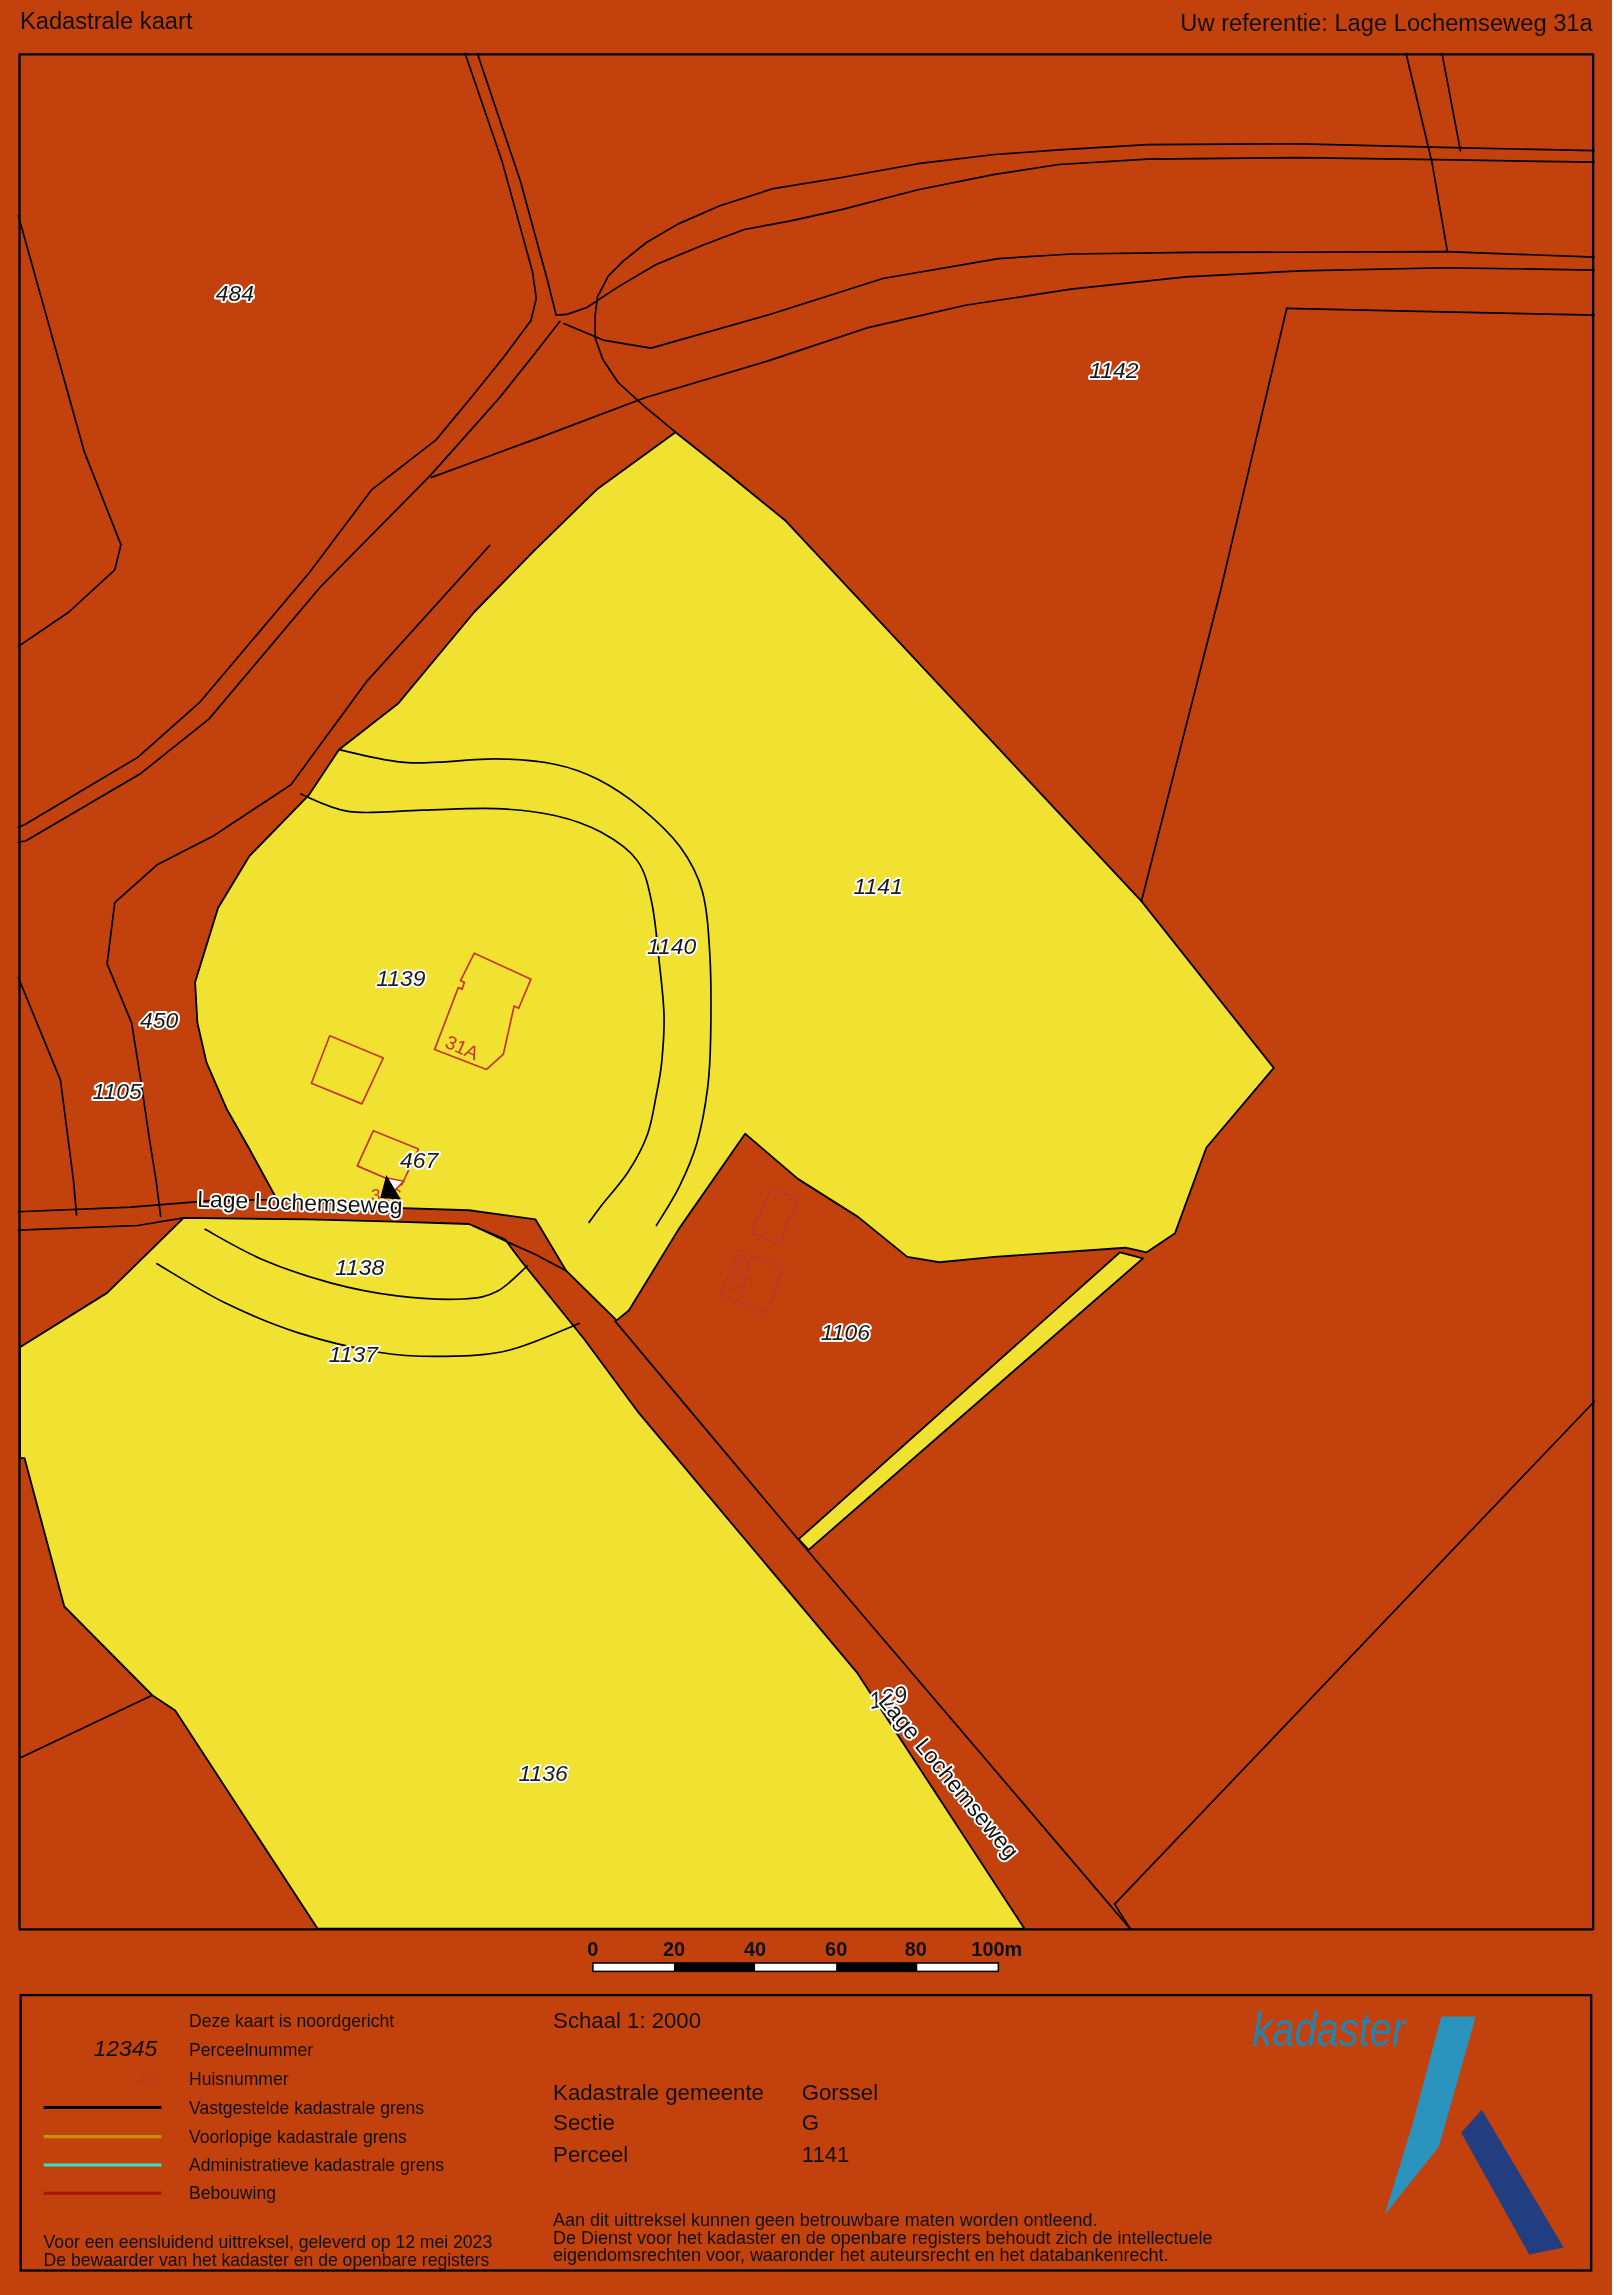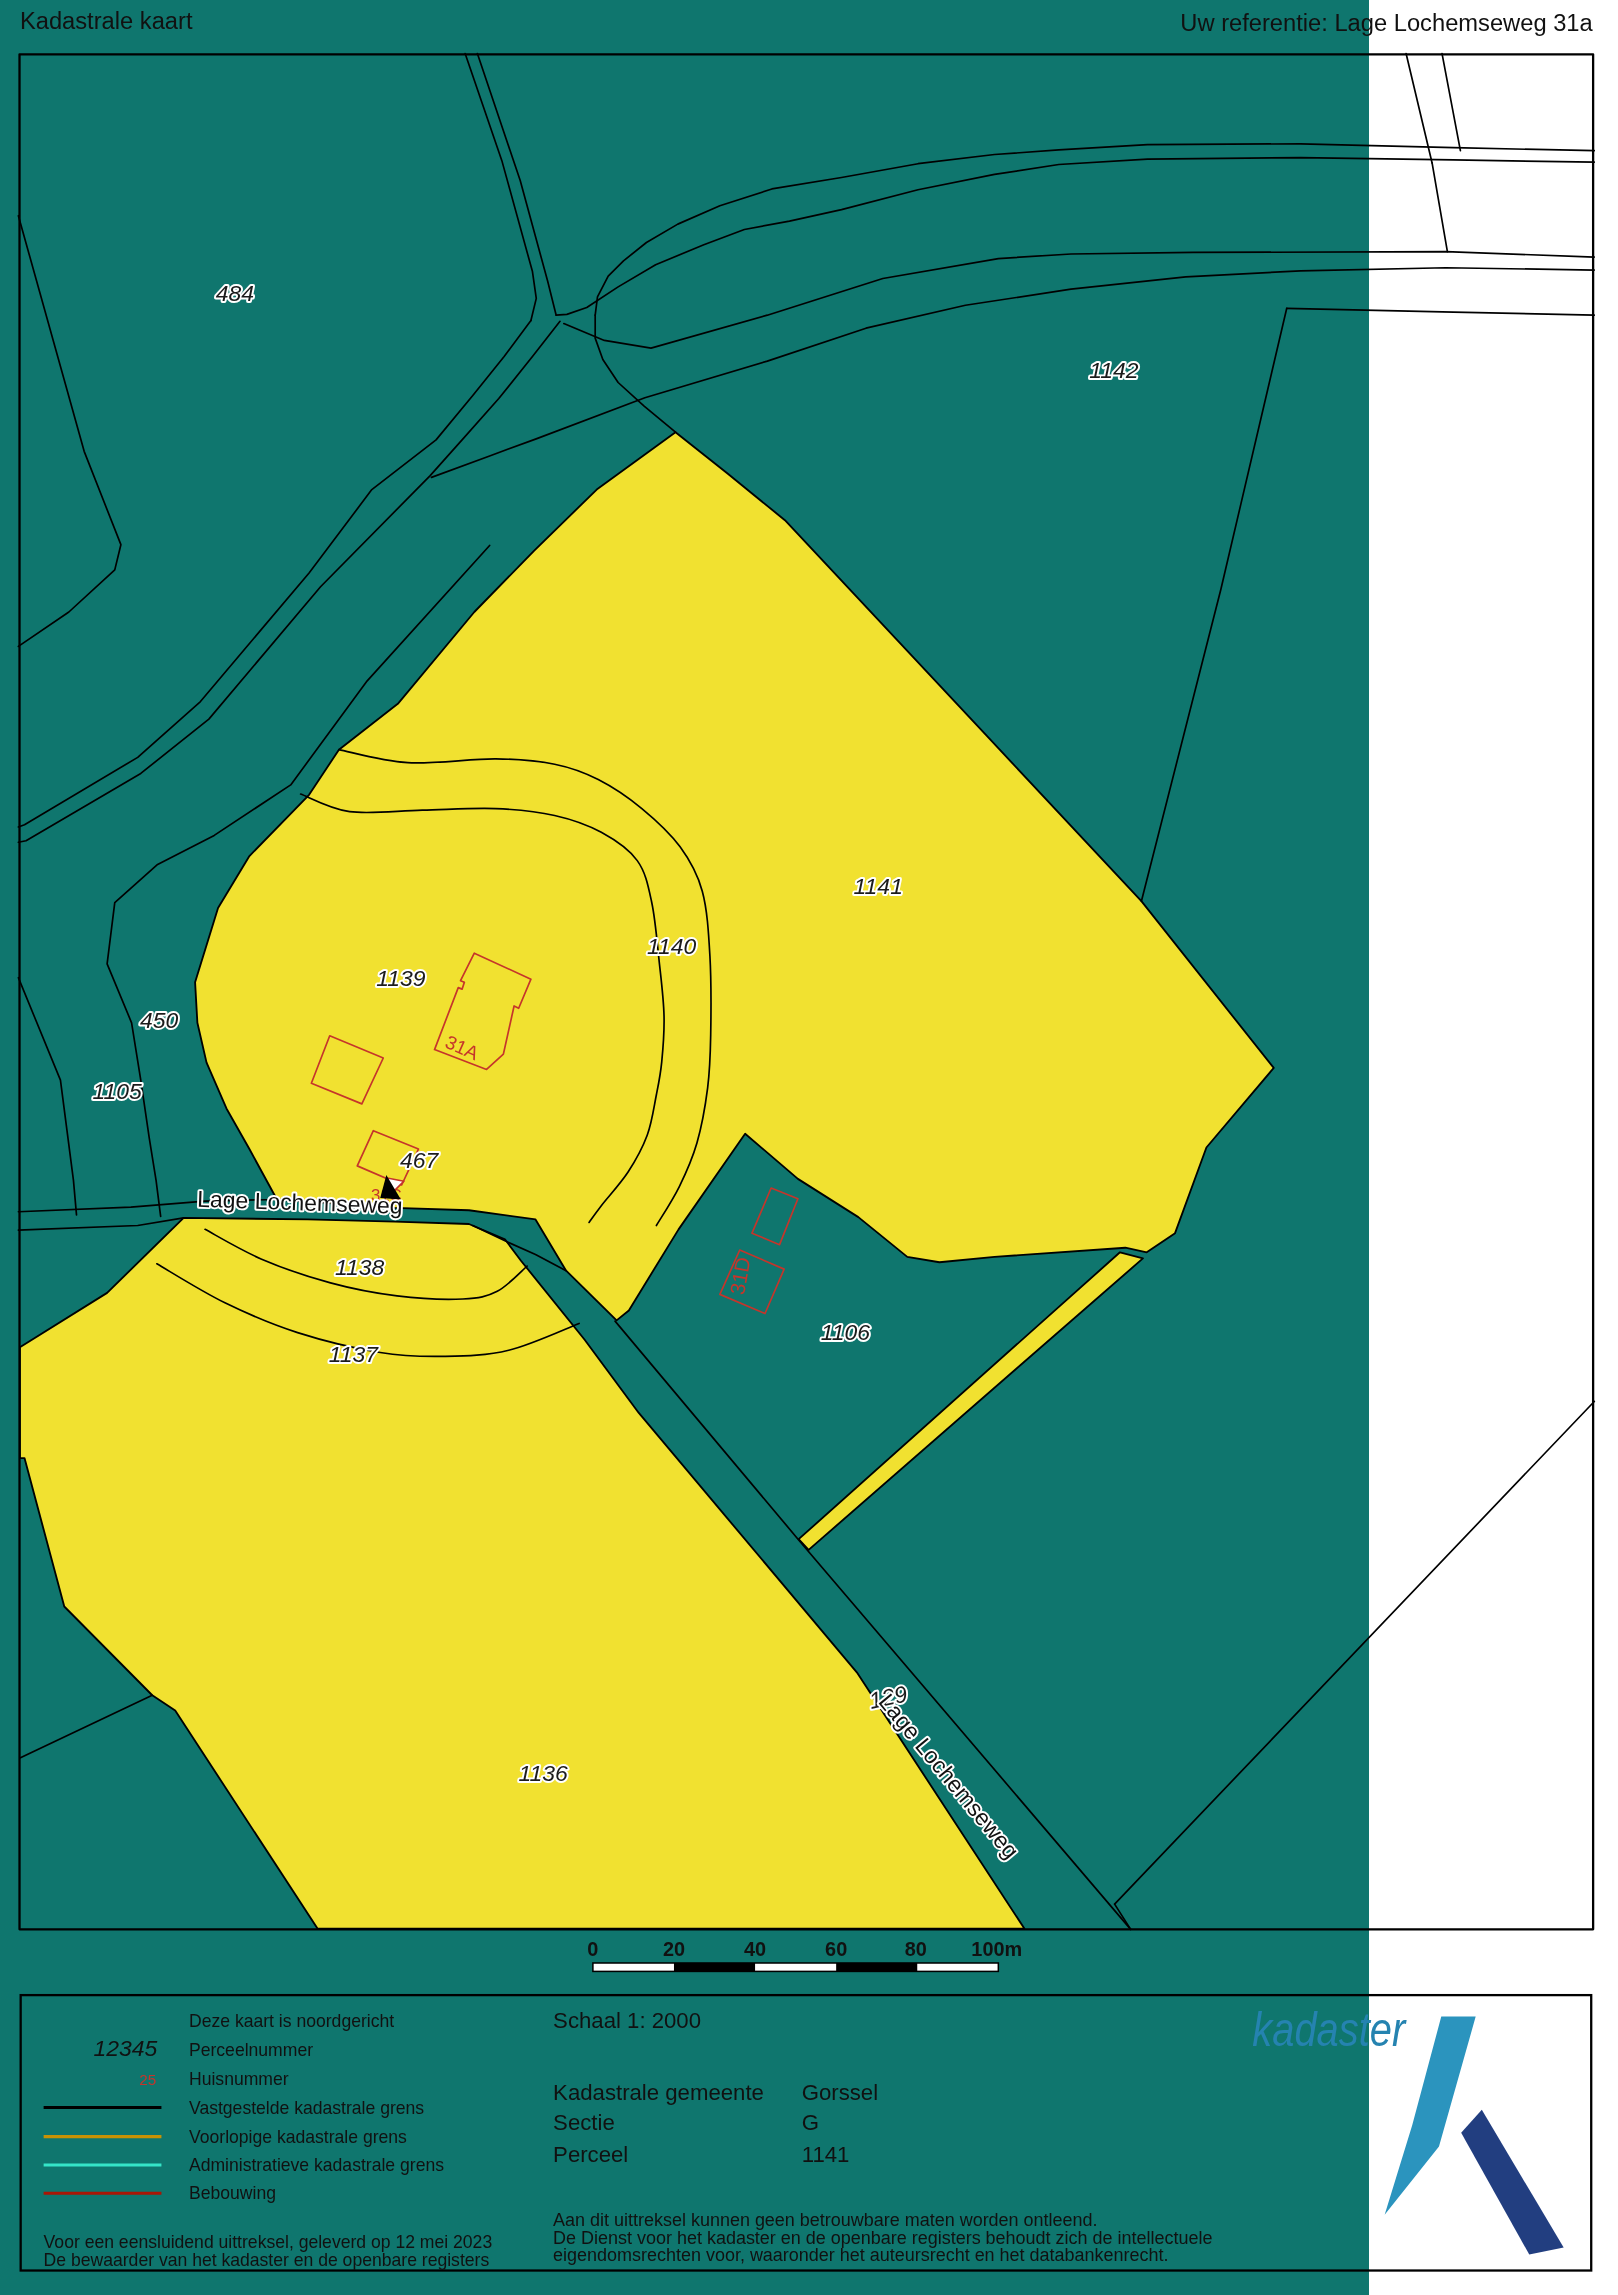--- a/index.html
+++ b/index.html
@@ -1,16 +1,16 @@
 <!DOCTYPE html>
 <html style="font-size:12.2px"><head>
 <meta charset="utf-8">
 <style>
   html,body{margin:0;padding:0;background:#ffffff;}
-  #page{position:relative;width:1369px;height:2295px;background:#0f766e;font-family:"Liberation Sans",sans-serif;}
+  #page{position:relative;width:1612px;height:2295px;background:#c2410c;font-family:"Liberation Sans",sans-serif;}
   svg text{font-family:"Liberation Sans",sans-serif;}
   .lbl{font-style:italic;font-size:30px;fill:#1c1c1c;paint-order:stroke;stroke:#ffffff;stroke-width:5px;text-anchor:middle;}
   .rd{font-size:33px;fill:#111;paint-order:stroke;stroke:#ffffff;stroke-width:5px;text-anchor:middle;}
   .redl{fill:#c5352b;text-anchor:middle;}
   .hdr{font-size:31px;fill:#111;}
   .ft{font-size:23px;fill:#111;}
   .ftb{font-size:29px;fill:#111;}
   .fts{font-size:23.5px;fill:#111;}
   .sb{font-size:26px;font-weight:bold;fill:#111;text-anchor:middle;}
 </style>

